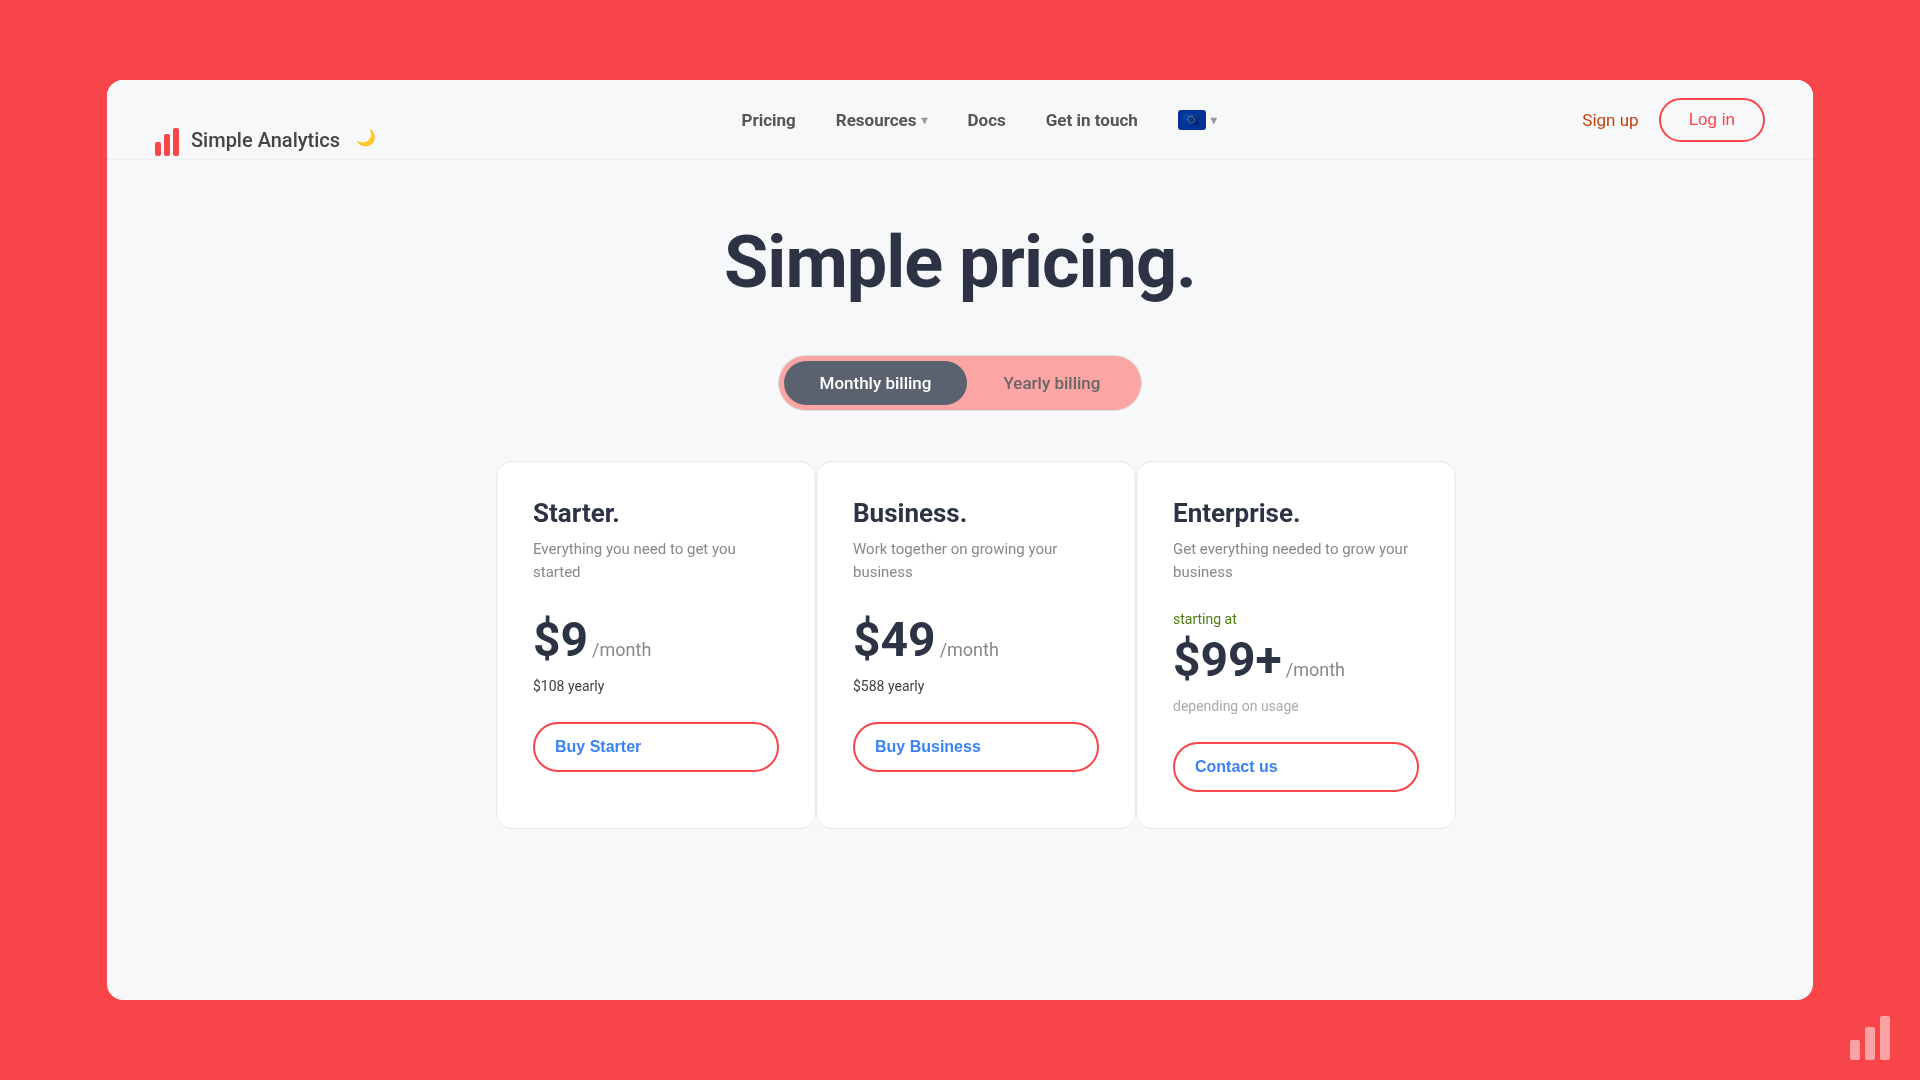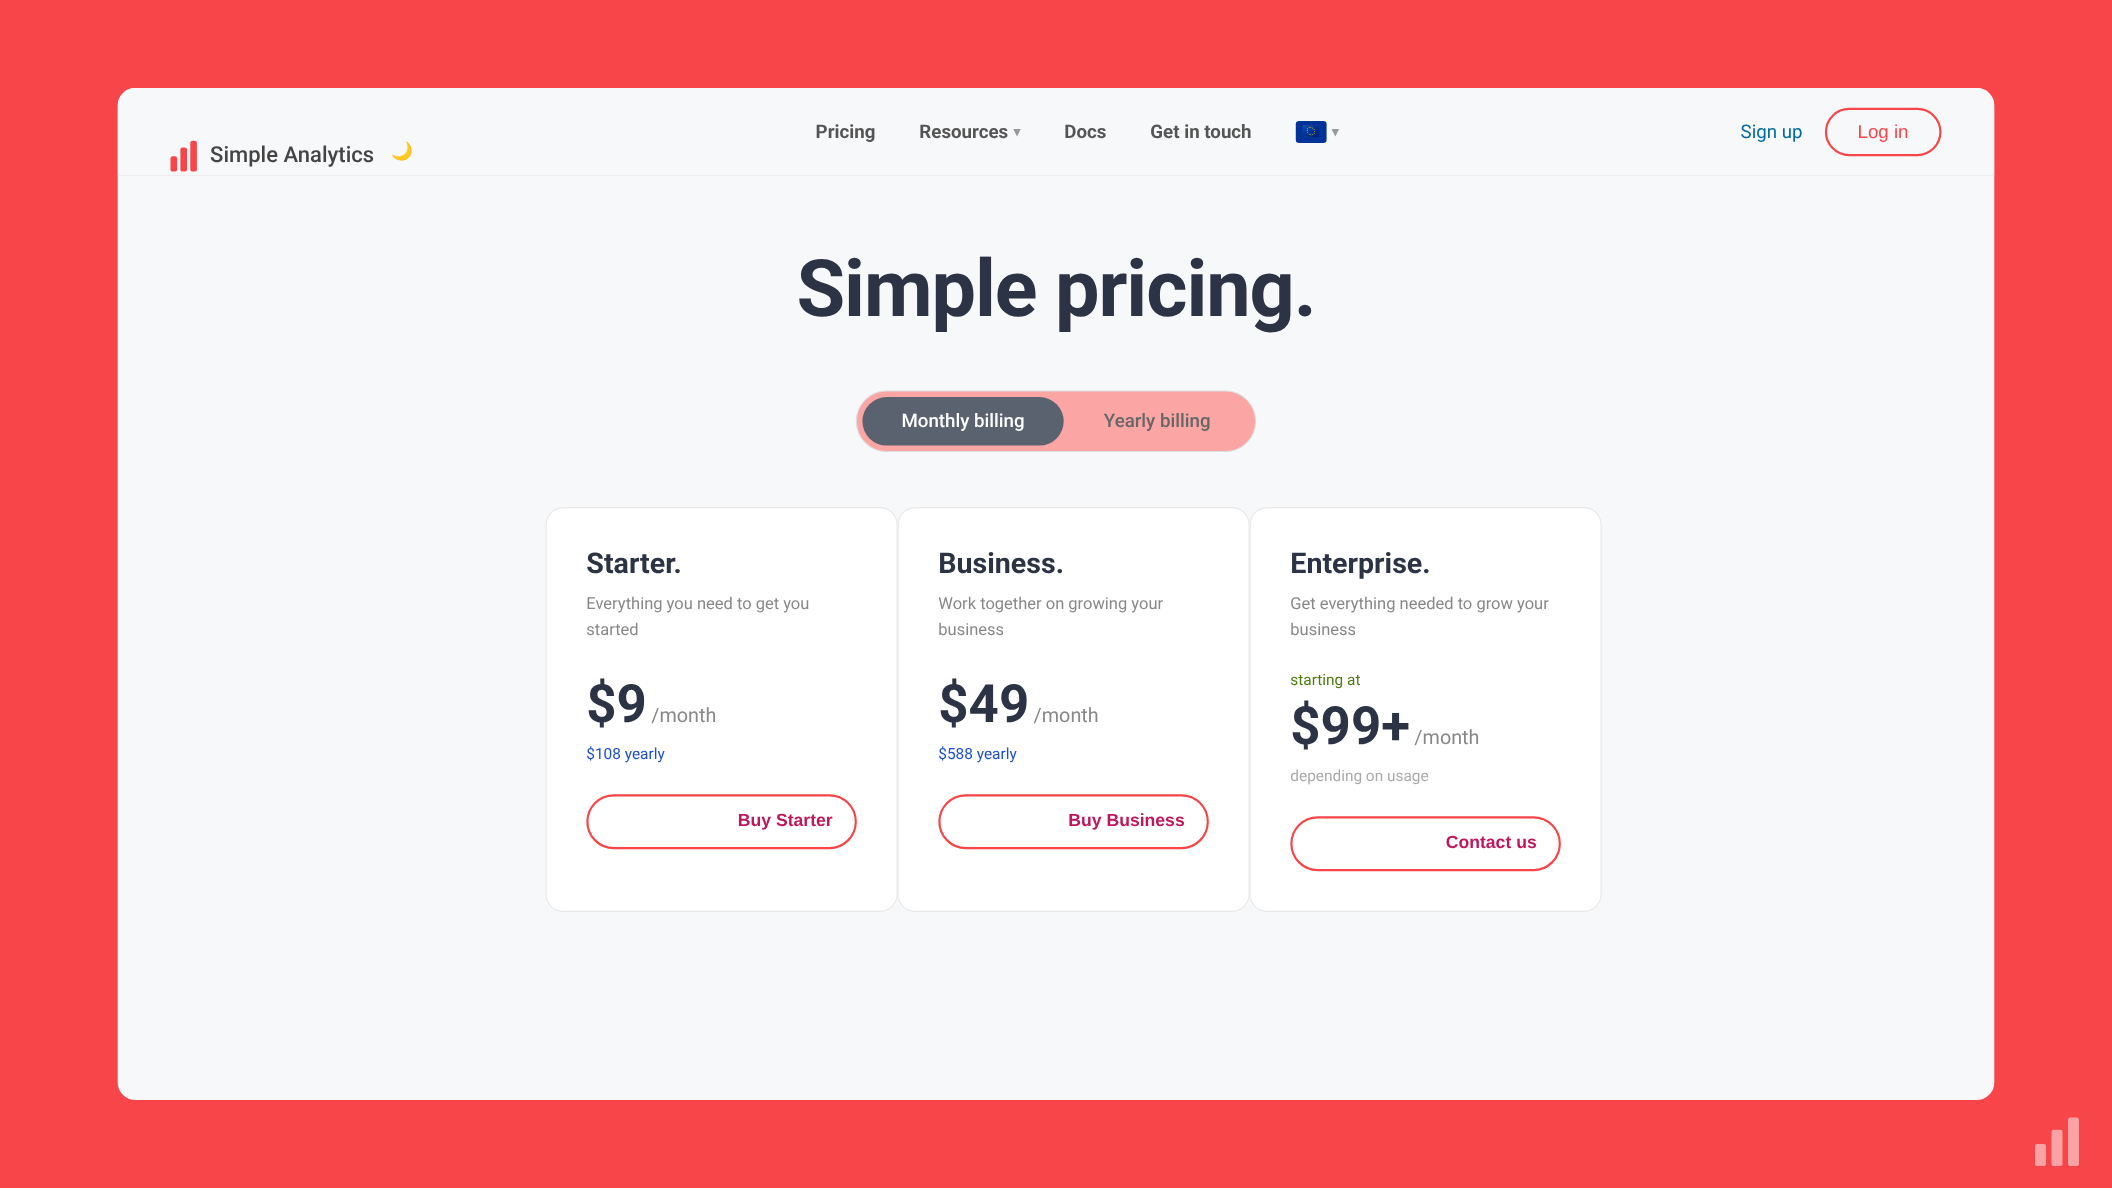--- a/index.html
+++ b/index.html
@@ -112,21 +112,21 @@
 
     .nav-actions {
       display: flex;
       align-items: center;
       gap: 20px;
       margin-left: auto;
     }
 
     .sign-up-link {
       font-size: 17px;
-      color: #0369a1;
+      color: #c2410c;
       cursor: pointer;
       text-decoration: none;
     }
 
     .log-in-btn {
       padding: 10px 28px;
       border: 2px solid #f7454a;
       border-radius: 50px;
       background: transparent;
       color: #f7454a;
@@ -237,42 +237,42 @@
       color: #2c3345;
     }
 
     .price-period {
       font-size: 18px;
       color: #888;
     }
 
     .price-yearly {
       font-size: 14px;
-      color: #1d4ed8;
+      color: #404040;
       margin-bottom: 28px;
       margin-top: 4px;
     }
 
     .depending-on {
       font-size: 14px;
       color: #aaa;
       margin-bottom: 28px;
       margin-top: 4px;
     }
 
     .plan-btn {
       padding: 14px 20px;
       border: 2px solid #f7454a;
       border-radius: 50px;
       background: transparent;
-      color: #be185d;
+      color: #3b82f6;
       font-size: 16px;
       font-weight: 600;
       cursor: pointer;
-      text-align: right;
+      text-align: left;
       width: 100%;
     }
 
     
     .bg-bars {
       position: absolute;
       bottom: 20px;
       right: 30px;
       display: flex;
       align-items: flex-end;

